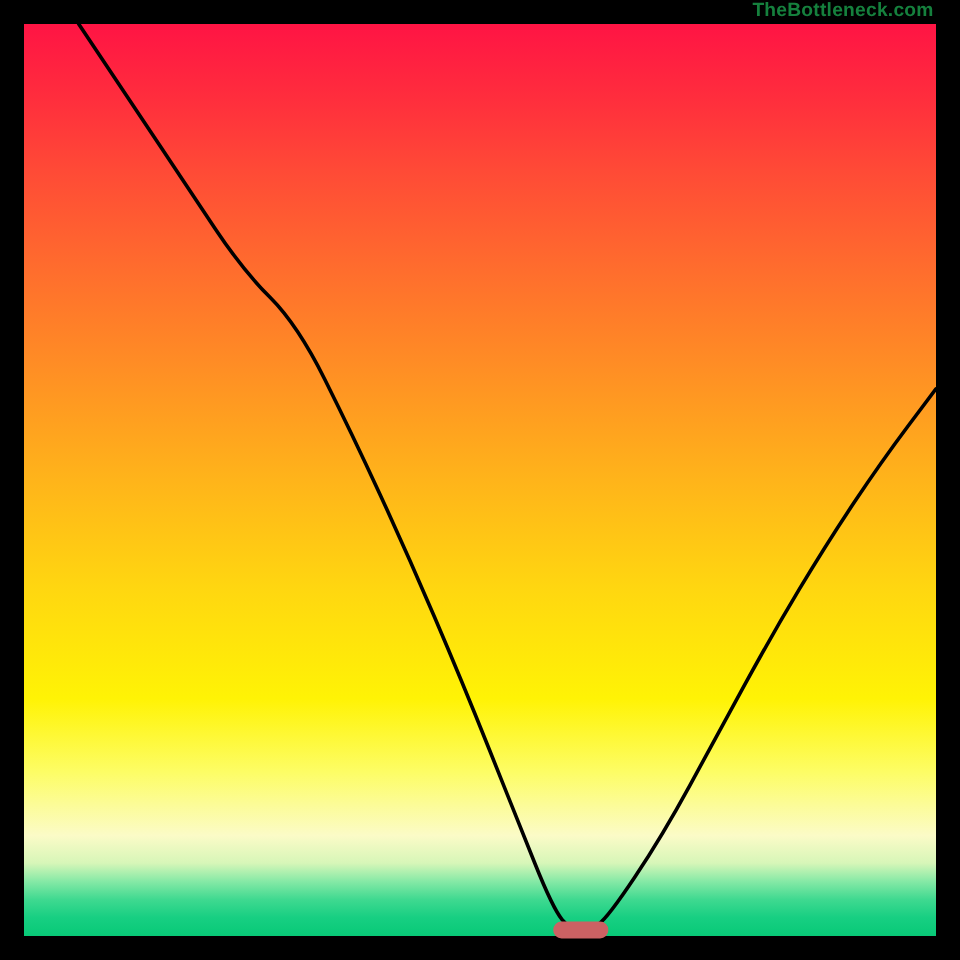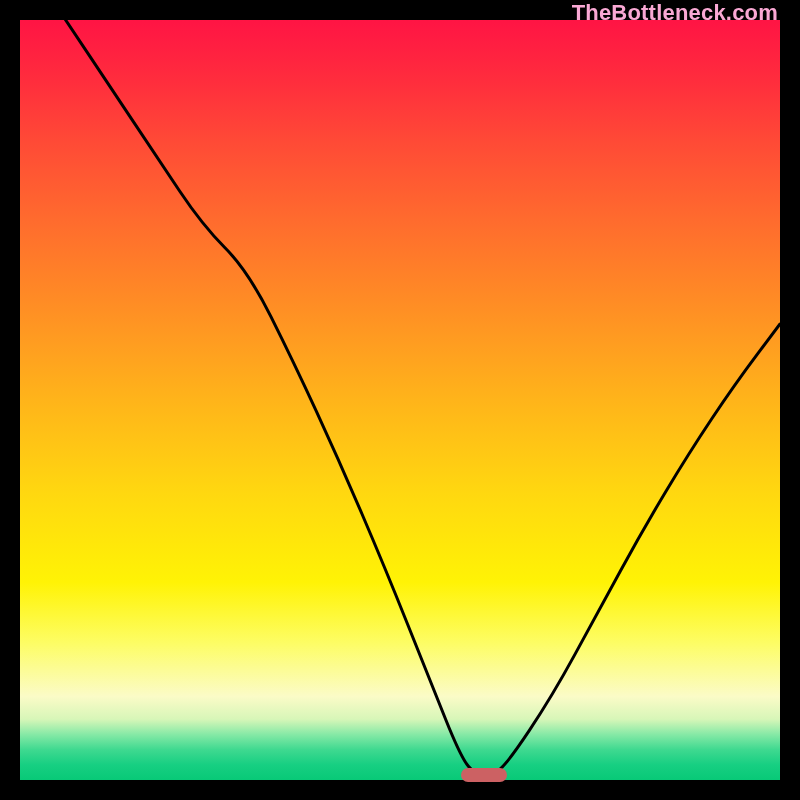--- a/index.html
+++ b/index.html
@@ -54,22 +54,22 @@
     position: absolute;
     width: 46px;
     height: 14px;
     border-radius: 7px;
     background: #cc6163;
   }
   .watermark {
     position: absolute;
     top: 0px;
     right: 22px;
-    color: #f9a8d4;
-    font-size: 22px;
+    color: #15803d;
+    font-size: 16px;
     font-weight: 600;
     letter-spacing: 0.2px;
     user-select: none;
   }
 </style>
 </head>
 <body>
 
 <div class="frame">
 

